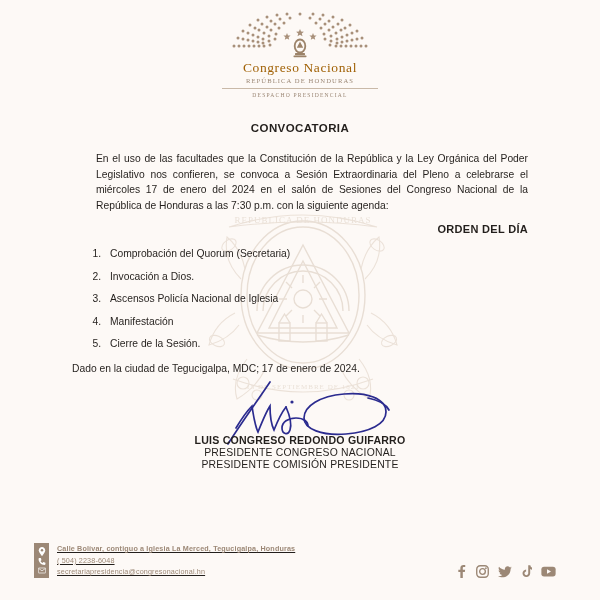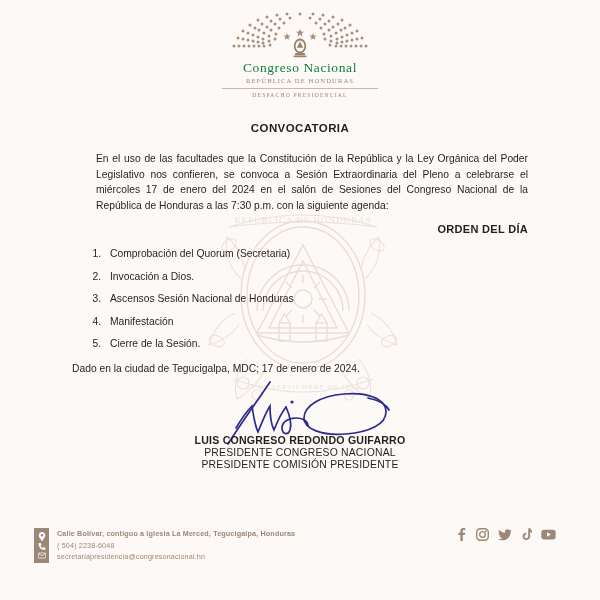--- a/index.html
+++ b/index.html
@@ -46,21 +46,21 @@
   .logo-mark {
     display: block;
     margin: 0 auto;
     width: 150px;
     height: 46px;
   }
   .logo-title {
     font-family: "Liberation Serif", serif;
     font-size: 13.5px;
     letter-spacing: 0.6px;
-    color: #15803d;
+    color: #a16207;
     margin-top: 2px;
     white-space: nowrap;
   }
   .logo-sub {
     font-family: "Liberation Serif", serif;
     font-size: 6.6px;
     letter-spacing: 1.1px;
     color: #9b8775;
     margin-top: 1px;
   }
@@ -155,23 +155,24 @@
 
   
   .footer {
     position: absolute;
     left: 0;
     right: 0;
     bottom: 22px;
     height: 50px;
     z-index: 3;
     display: flex;
-    align-items: flex-start;
+    align-items: flex-end;
     padding: 0 44px 0 34px;
     box-sizing: border-box;
+    text-decoration: underline;
   }
   .footer-contact {
     display: flex;
     align-items: stretch;
     flex: 1 1 auto;
   }
   .contact-iconbar {
     width: 15px;
     background: #9c8876;
     display: flex;
@@ -374,21 +375,21 @@
 
     <div class="doc-title">CONVOCATORIA</div>
 
     <div class="doc-paragraph">En el uso de las facultades que la Constitución de la República y la Ley Orgánica del Poder Legislativo nos confieren, se convoca a Sesión Extraordinaria del Pleno a celebrarse el miércoles 17 de enero del 2024 en el salón de Sesiones del Congreso Nacional de la República de Honduras a las 7:30 p.m. con la siguiente agenda:</div>
 
     <div class="agenda-title">ORDEN DEL DÍA</div>
 
     <ol class="agenda-list">
       <li>Comprobación del Quorum (Secretaria)</li>
       <li>Invocación a Dios.</li>
-      <li>Ascensos Sesión Nacional de Honduras</li>
+      <li>Ascensos Policía Nacional de Iglesia</li>
       <li>Manifestación</li>
       <li>Cierre de la Sesión.</li>
     </ol>
 
     <div class="doc-closing">Dado en la ciudad de Tegucigalpa, MDC; 17 de enero de 2024.</div>
   </div>
 
   <div class="signature-block">
 
     <svg class="signature-mark" viewBox="0 0 200 78" xmlns="http://www.w3.org/2000/svg">

